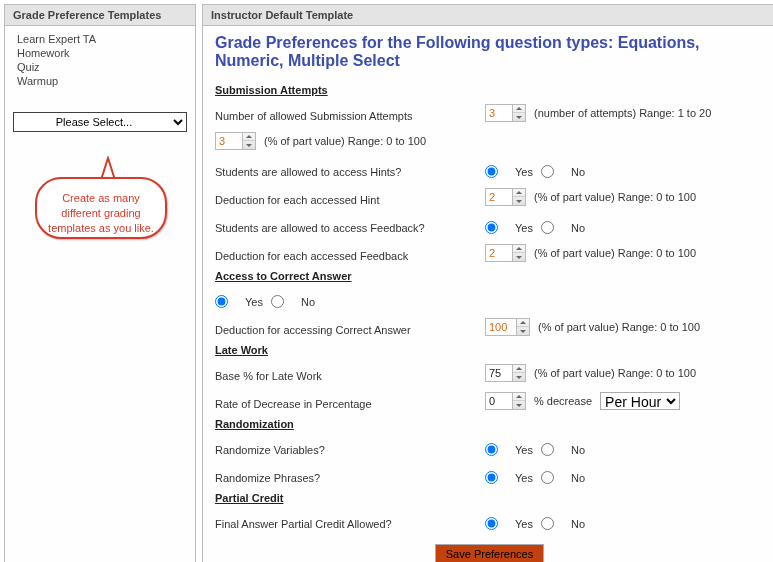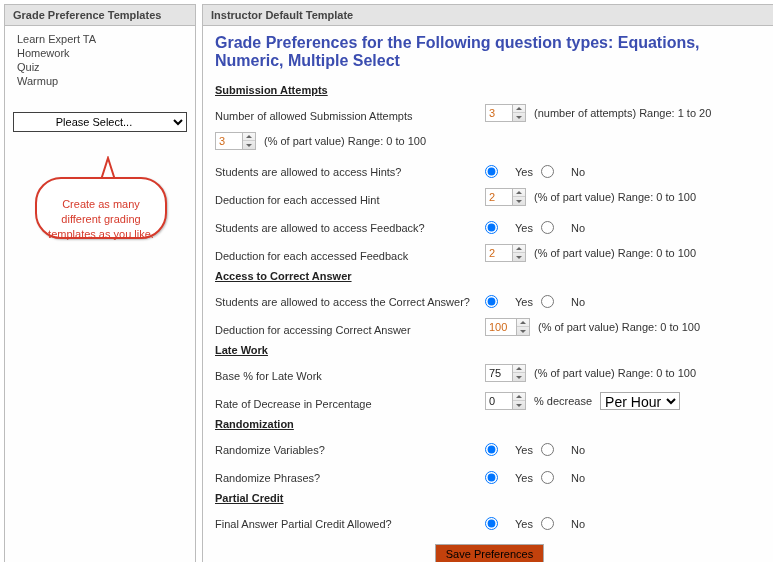--- a/index.html
+++ b/index.html
@@ -63,21 +63,21 @@
     position: absolute;
     top: 172px;
     left: 30px;
     width: 132px;
     height: 62px;
     border: 2px solid #d63a2b;
     border-radius: 26px;
     background: #fff;
     color: #d63a2b;
     text-align: center;
-    padding: 18px 6px;
+    padding: 12px 6px;
     font-size: 11px;
     line-height: 1.35;
     box-shadow: 1px 1px 2px rgba(0,0,0,0.25);
   }
   .callout-tail {
     position: absolute;
     top: 151px;
     left: 88px;
     width: 30px;
     height: 30px;
@@ -304,21 +304,20 @@
                   <span class="tri-dn"></span>
                 </span>
               </span>
           </span>
           <span class="suffix">(% of part value) Range: 0 to 100</span>
         </div>
       </div>
 
       <div class="section-hdr">Access to Correct Answer</div>
       <div class="row">
-        <div class="label">Students are allowed to access the Correct Answer?</div>
         <div class="ctrls radio-set">
           <label>
               <input type="radio" name="aa" checked="" style="">
               <span>Yes</span>
             </label>
           <label>
               <input type="radio" name="aa" style="">
               <span>No</span>
             </label>
         </div>

